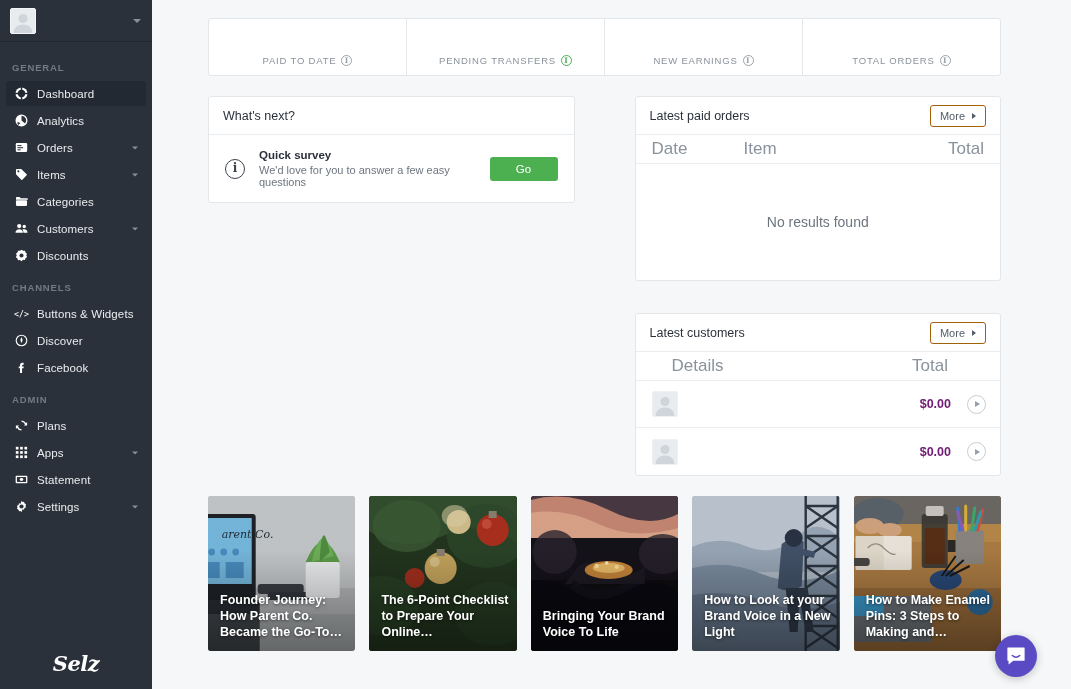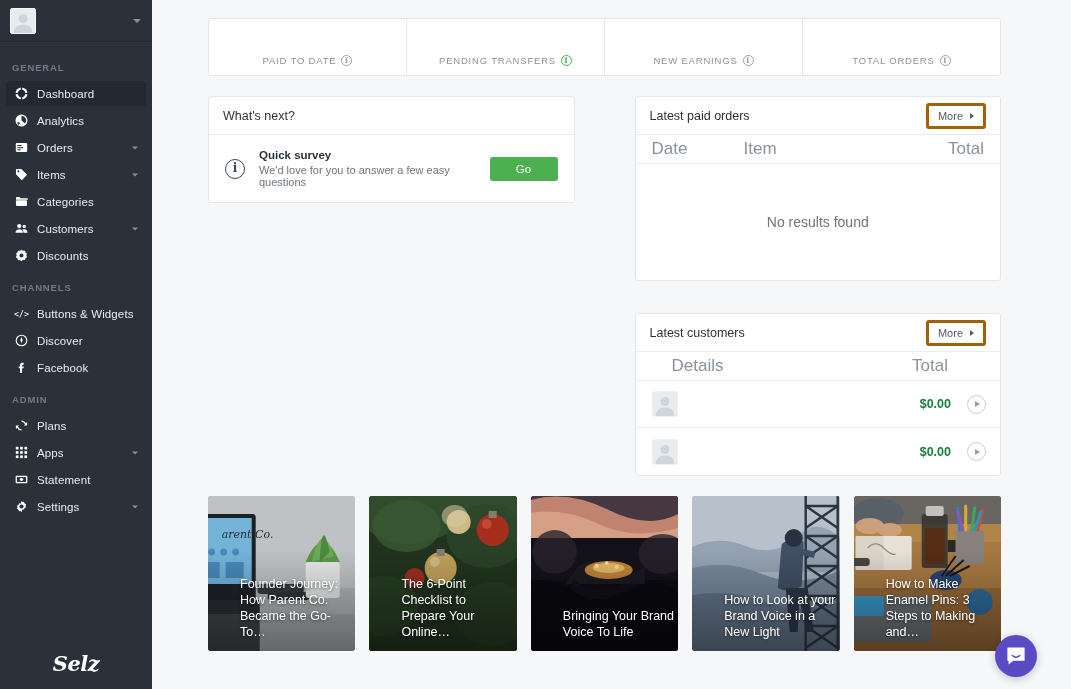--- a/index.html
+++ b/index.html
@@ -114,21 +114,21 @@
     border-radius: 3px; overflow: hidden;
   }
   .card-head {
     height: 38px; display: flex; align-items: center;
     justify-content: space-between; padding: 0 14px;
     border-bottom: 1px solid #e9edf0;
   }
   .card-title { font-size: 12.5px; color: #2b313b; font-weight: 400; }
   .btn-more {
     display: flex; align-items: center; gap: 7px;
-    border: 3px solid #a16207; border-radius: 3px;
+    border: 1px solid #a16207; border-radius: 3px;
     background: #fff; padding: 4px 9px;
     font-size: 11px; color: #555d68; cursor: pointer;
   }
   .btn-more .tri {
     width: 0; height: 0;
     border-top: 3.5px solid transparent; border-bottom: 3.5px solid transparent;
     border-left: 4.5px solid #555d68;
   }
 
   
@@ -167,21 +167,21 @@
     display: flex; align-items: center; height: 47px;
     padding: 0 14px 0 16px; border-bottom: 1px solid #e9edf0;
   }
   .cust-row:last-child { border-bottom: none; }
   .cust-av {
     width: 26px; height: 26px; border-radius: 2px;
     background: #e9ecef; border: 1px solid #eef0f2;
     display: flex; align-items: flex-end; justify-content: center; overflow: hidden;
   }
   .cust-spacer { flex: 1; }
-  .cust-total { font-size: 12.5px; color: #15803d; font-weight: 700; margin-right: 16px; }
+  .cust-total { font-size: 12.5px; color: #701a75; font-weight: 700; margin-right: 16px; }
   .chev {
     width: 19px; height: 19px; border-radius: 50%; border: 1px solid #c7ced4;
     display: flex; align-items: center; justify-content: center; cursor: pointer;
   }
   .chev .tri {
     width: 0; height: 0;
     border-top: 3.5px solid transparent; border-bottom: 3.5px solid transparent;
     border-left: 5px solid #97a0a9; margin-left: 2px;
   }
 
@@ -193,23 +193,22 @@
     flex: 1 1 0; height: 155px; border-radius: 3px;
     position: relative; overflow: hidden; cursor: pointer;
   }
   .blog-img { position: absolute; inset: 0; }
   .blog-shade {
     position: absolute; inset: 0;
     background: linear-gradient(to bottom, rgba(0,0,0,0.05) 35%, rgba(0,0,0,0.42) 100%);
   }
   .blog-title {
     position: absolute; left: 12px; right: 4px; bottom: 11px;
-    color: #ffffff; font-size: 12.5px; font-weight: 400; line-height: 1.28;
+    color: #ffffff; font-size: 12.5px; font-weight: 700; line-height: 1.28;
     text-shadow: 0 1px 3px rgba(0,0,0,0.55);
-    margin-left: 20px;
   }
 
   
   .intercom {
     position: absolute; right: 16px; bottom: 12px;
     width: 42px; height: 42px; border-radius: 50%;
     background: #5a4bc4; cursor: pointer;
     display: flex; align-items: center; justify-content: center;
     box-shadow: 0 2px 8px rgba(0,0,0,0.22);
   }

